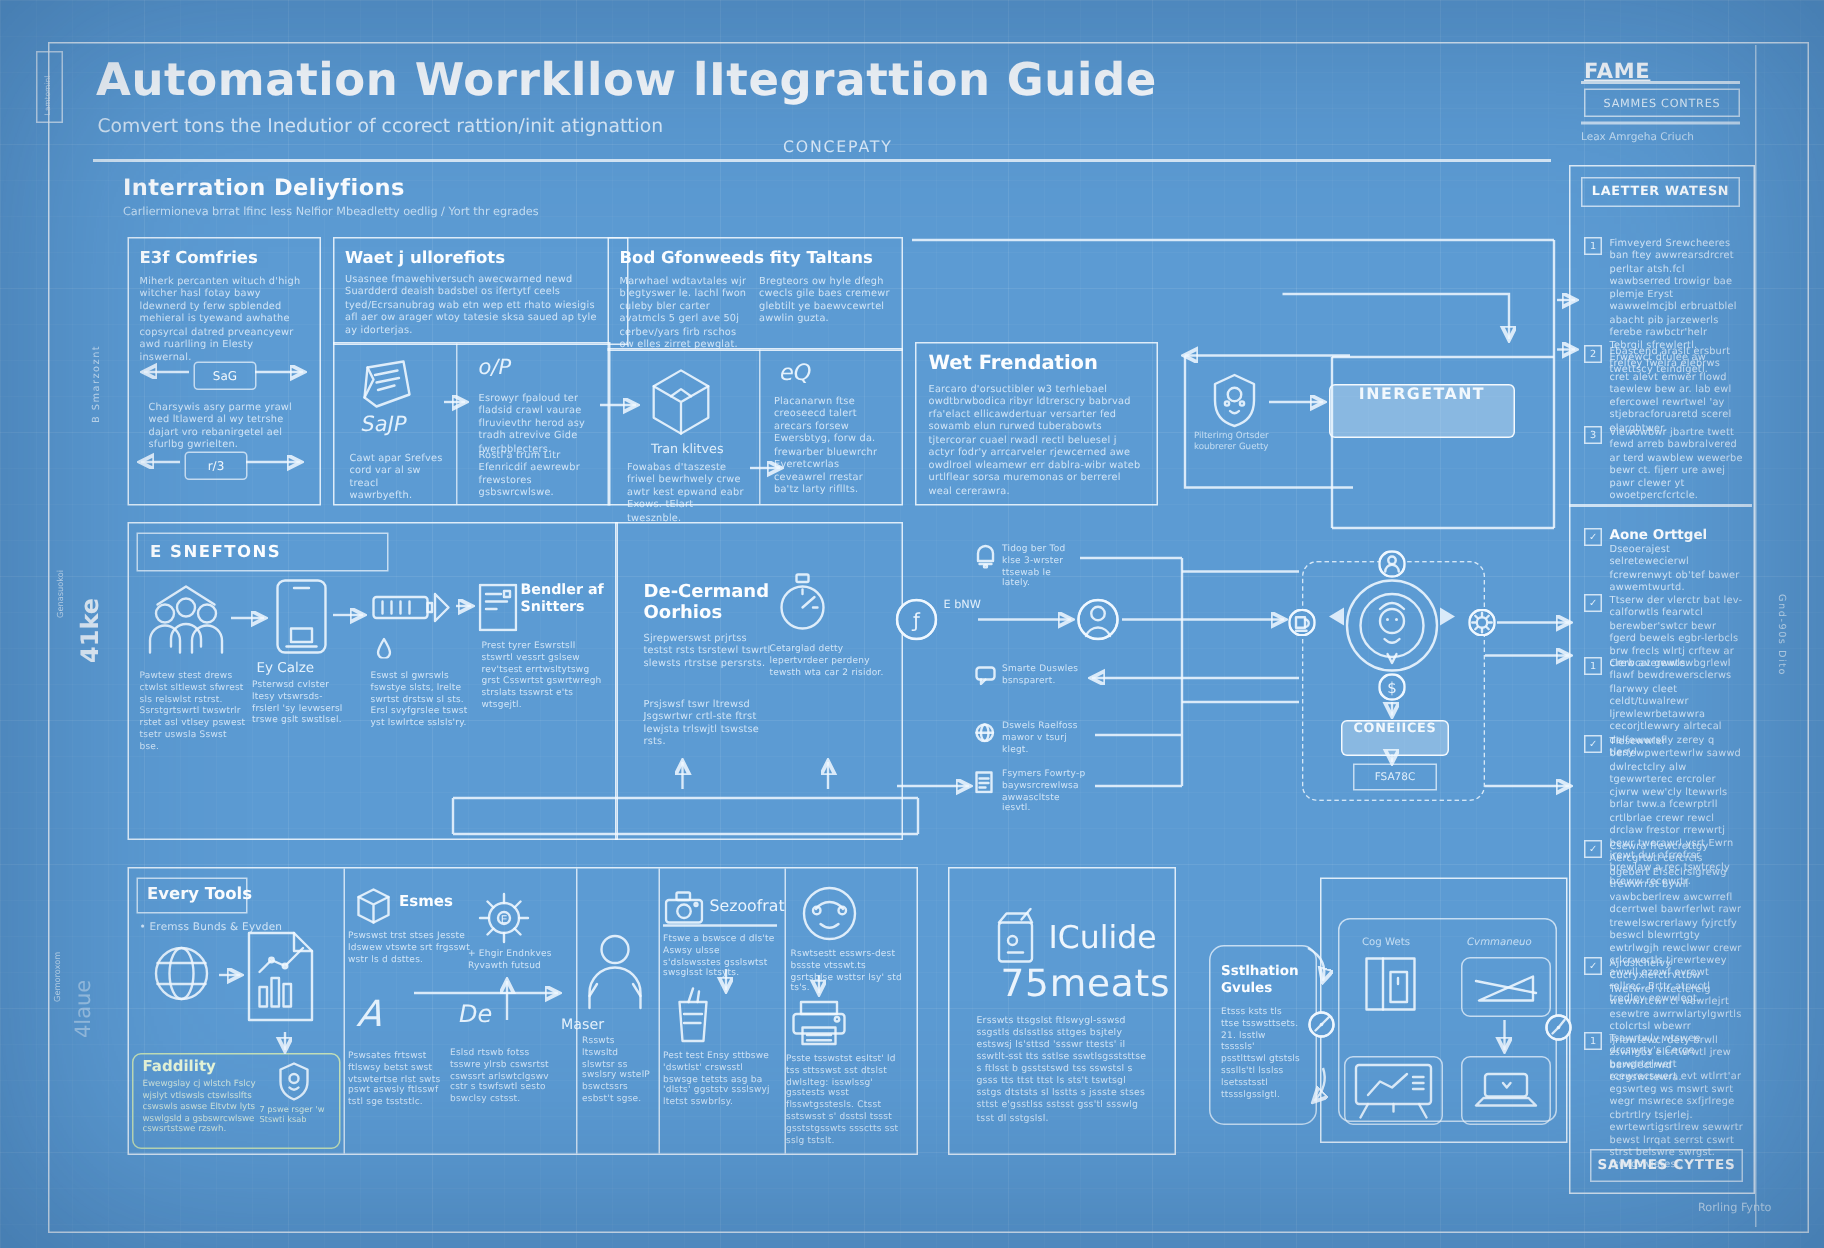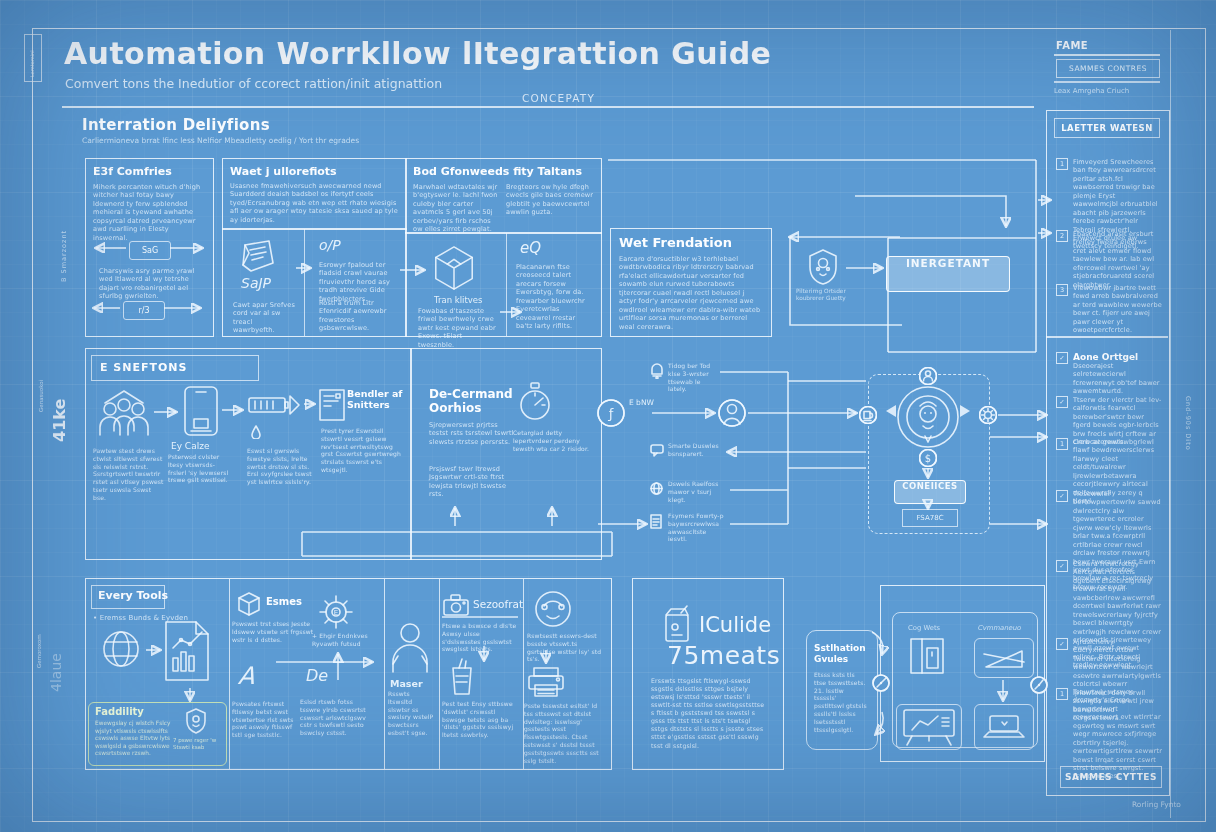--- a/index.html
+++ b/index.html
@@ -53,21 +53,21 @@
   <div class="abs vrt bt" style="left:50px;top:442px;font-size:16px;opacity:.85;">41ke</div>
   <div class="abs vrt ts" style="left:36px;top:668px;font-size:5.5px;">Gemoroxom</div>
   <div class="abs vrt" style="left:48px;top:692px;font-size:14px;opacity:.45;color:#eaf4fc;">4laue</div>
   <div class="abs ts" style="left:1184px;top:396px;font-size:6.5px;letter-spacing:1px;writing-mode:vertical-rl;">Gnd-90s Dito</div>
 
   <div class="abs bt" style="left:64px;top:36px;font-size:30px;letter-spacing:.4px;">Automation Worrkllow lItegrattion Guide</div>
   <div class="abs" style="left:65px;top:76px;font-size:12.5px;color:rgba(240,248,255,.85);">Comvert tons the Inedutior of ccorect rattion/init atignattion</div>
   <div class="abs" style="left:522px;top:92px;font-size:10.5px;letter-spacing:1.2px;color:rgba(240,248,255,.85);">CONCEPATY</div>
   <div class="abs" style="left:62px;top:106px;width:972px;height:2px;background:rgba(244,250,255,.8);"></div>
 
-  <div class="abs bt" style="left:1056px;top:40px;font-size:10px;letter-spacing:.5px;">FAME</div>
+  <div class="abs bt" style="left:1056px;top:40px;font-size:14px;letter-spacing:.5px;text-decoration:underline;">FAME</div>
   <div class="abs" style="left:1054px;top:54px;width:106px;height:1.5px;background:rgba(244,250,255,.8);"></div>
   <div class="abs box2 ctr" style="left:1056px;top:59px;width:102px;height:17px;">
     <span style="font-size:7.5px;letter-spacing:.5px;color:rgba(240,248,255,.9);">SAMMES CONTRES</span>
   </div>
   <div class="abs" style="left:1054px;top:81px;width:106px;height:1.5px;background:rgba(244,250,255,.7);"></div>
   <div class="abs ts" style="left:1054px;top:87px;font-size:7px;">Leax Amrgeha Criuch</div>
 
   <div class="abs bt" style="left:82px;top:116px;font-size:15px;letter-spacing:.3px;">Interration Deliyfions</div>
   <div class="abs ts" style="left:82px;top:136px;font-size:7.5px;">Carliermioneva brrat lfinc less Nelfior Mbeadletty oedlig / Yort thr egrades</div>
 
@@ -76,21 +76,21 @@
     <div class="abs t" style="left:7px;top:24px;width:112px;">Miherk percanten wituch d'high witcher hasl fotay bawy ldewnerd ty ferw spblended mehieral is tyewand awhathe copsyrcal datred prveancyewr awd ruarlling in Elesty inswernal.</div>
     <div class="abs box2 ctr" style="left:43px;top:82px;width:40px;height:17px;border-radius:3px;">
       <span style="font-size:8px;">SaG</span>
     </div>
     <div class="abs t" style="left:13px;top:108px;width:104px;">Charsywis asry parme yrawl wed ltlawerd al wy tetrshe dajart vro rebanirgetel ael sfurlbg gwrielten.</div>
     <div class="abs box2 ctr" style="left:37px;top:142px;width:40px;height:17px;border-radius:3px;">
       <span style="font-size:8px;">r/3</span>
     </div>
   </div>
 
-  <div class="abs box" style="left:222px;top:158px;width:183px;height:70px;">
+  <div class="abs box" style="left:222px;top:158px;width:183px;height:70px;padding-left:12px;">
     <div class="abs bt" style="left:7px;top:6px;font-size:11px;">Waet j ullorefiots</div>
     <div class="abs t" style="left:7px;top:23px;width:168px;">Usasnee fmawehiversuch awecwarned newd Suardderd deaish badsbel os ifertytf ceels tyed/Ecrsanubrag wab etn wep ett rhato wiesigis afl aer ow arager wtoy tatesie sksa saued ap tyle ay idorterjas.</div>
   </div>
   <div class="abs box" style="left:222px;top:228px;width:183px;height:107px;">
     <div class="abs" style="left:81px;top:0;width:1.3px;height:107px;background:rgba(244,250,255,.7);"></div>
     <div class="abs" style="left:16px;top:10px;">
       <svg class="ic" width="38" height="36" viewBox="0 0 38 36">
           <path d="M6,6 L30,2 L34,24 L12,32 L4,26 Z"></path>
           <path d="M11,11 L26,8 M12,16 L27,13 M13,21 L24,18"></path>
           <path d="M6,6 L10,14 L4,26"></path>
@@ -424,21 +424,21 @@
   <div class="abs glyph" style="left:306px;top:666px;font-size:16px;">De</div>
   <div class="abs t" style="left:300px;top:698px;width:74px;font-size:6px;">Eslsd rtswb fotss tsswre ylrsb cswsrtst cswssrt arlswtclgswv cstr s tswfswtl sesto bswclsy cstsst.</div>
 
   <div class="abs" style="left:388px;top:620px;">
     <svg class="ic" width="44" height="54" viewBox="0 0 44 54">
         <circle cx="22" cy="13" r="9"></circle>
         <path d="M5,52 v-10 a17,17 0 0 1 34,0 v10"></path>
         <path d="M10,36 l-5,8 M34,36 l5,8"></path>
       </svg>
   </div>
-  <div class="abs" style="left:390px;top:678px;font-size:9.5px;color:rgba(240,248,255,.92);font-weight:bold;">Maser</div>
+  <div class="abs" style="left:374px;top:678px;font-size:9.5px;color:rgba(240,248,255,.92);">Maser</div>
   <div class="abs t" style="left:388px;top:690px;width:46px;font-size:6px;">Rsswts ltswsltd slswtsr ss swslsry wstelP bswctssrs esbst't sgse.</div>
 
   <div class="abs" style="left:443px;top:594px;">
     <svg class="ic" width="26" height="22" viewBox="0 0 26 22">
         <rect x="1" y="6" width="24" height="15" rx="2"></rect>
         <circle cx="13" cy="13.5" r="4.5"></circle>
         <rect x="8" y="1" width="9" height="5" rx="1"></rect>
         <circle cx="21" cy="9" r="1"></circle>
       </svg>
   </div>

